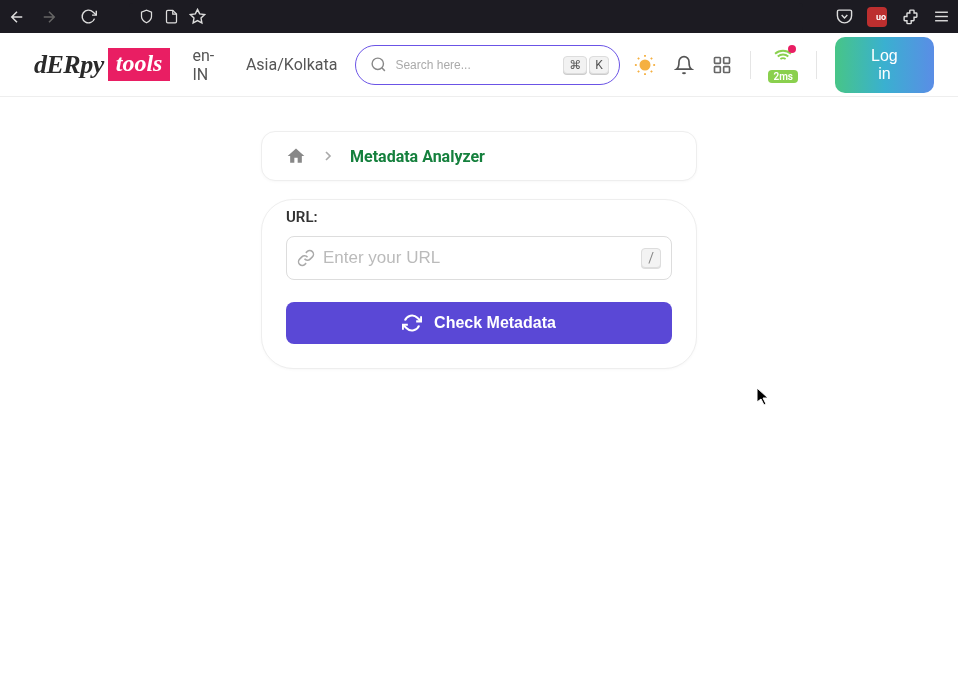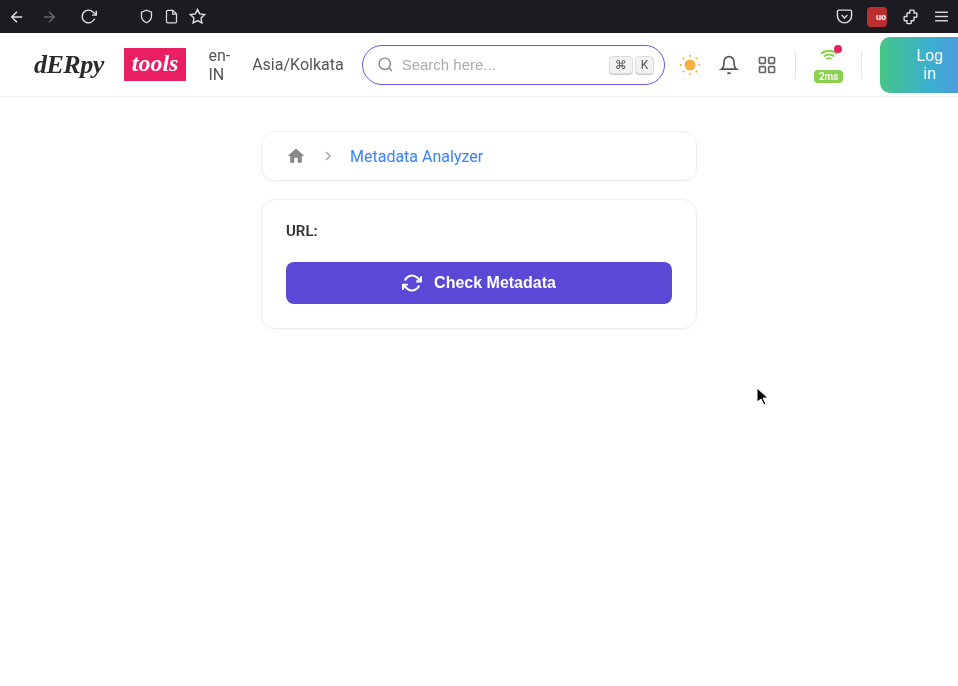--- a/index.html
+++ b/index.html
@@ -16,48 +16,48 @@
 .url-text { color: #ccc; font-size: 14px; flex: 1; }
 .url-text .bold { color: #fff; font-weight: 600; }
 .star-ico { color: #ddd; display: flex; cursor: pointer; }
 .chrome-right { display: flex; align-items: center; gap: 14px; }
 .chrome-icon { color: #ddd; width: 18px; height: 18px; display: flex; align-items: center; justify-content: center; cursor: pointer; }
 .ublock { background: #bc2f2f; color: #fff; width: 20px; height: 20px; border-radius: 4px; font-size: 9px; font-weight: 700; display: flex; align-items: center; justify-content: center; padding-left: 8px; }
 .burger { color: #ddd; display: flex; cursor: pointer; }
 
 
 .app-header { height: 64px; border-bottom: 1px solid #eee; display: flex; align-items: center; padding: 0 24px 0 34px; gap: 14px; background: #fff; }
-.logo { display: flex; align-items: center; gap: 20px; }
+.logo { display: flex; align-items: center; gap: 4px; }
 .logo-derpy { font-family: Georgia, serif; font-size: 26px; font-weight: 700; color: #2a2a2a; font-style: italic; letter-spacing: -0.5px; }
 .logo-tools { background: #e91e63; color: #fff; font-family: Georgia, serif; font-size: 24px; font-weight: 700; padding: 2px 8px 4px; border-radius: 0; font-style: italic; }
 .locale { color: #555; font-size: 16px; margin-left: 8px; }
 .search-pill { display: flex; align-items: center; border: 1.5px solid #6b54e6; border-radius: 22px; padding: 0 10px 0 14px; height: 40px; width: 310px; gap: 8px; margin-left: 4px; }
 .search-pill .sico { color: #888; display: flex; }
-.search-pill input { border: none; outline: none; flex: 1; font-size: 15px; color: #1d4ed8; background: transparent; }
+.search-pill input { border: none; outline: none; flex: 1; font-size: 12px; color: #1d4ed8; background: transparent; }
 .search-pill input::placeholder { color: #aaa; }
 .kbd-group { display: flex; gap: 2px; }
 .kbd { background: #f2f2f2; border: 1px solid #ddd; border-radius: 4px; padding: 1px 5px; font-size: 12px; color: #555; box-shadow: 0 1px 0 #ccc; }
 .header-right { display: flex; align-items: center; gap: 18px; margin-left: auto; }
 .hicon { width: 22px; height: 22px; display: flex; align-items: center; justify-content: center; cursor: pointer; color: #555; }
 .apps-ico { color: #666; }
 .latency { display: flex; flex-direction: column; align-items: center; position: relative; }
 .wifi-ico { color: #8ad04e; position: relative; }
 .pink-dot { width: 8px; height: 8px; background: #e91e63; border-radius: 50%; position: absolute; top: -2px; right: -2px; }
 .ms-badge { background: #8ad04e; color: #fff; font-size: 10px; padding: 1px 5px; border-radius: 4px; font-weight: 600; margin-top: 1px; }
 .vdiv { width: 1px; height: 28px; background: #e5e5e5; }
 .login-btn { background: linear-gradient(90deg, #47c587 0%, #3ab0d0 50%, #5a8de6 100%); color: #fff; border: none; border-radius: 10px; padding: 10px 34px; font-size: 16px; font-weight: 400; cursor: pointer; }
 
 
 .main { padding: 34px 0; display: flex; flex-direction: column; align-items: center; gap: 18px; }
 .card { background: #fff; border: 1px solid #eee; border-radius: 14px; width: 436px; box-shadow: 0 1px 3px rgba(0,0,0,0.03); }
 .breadcrumb { display: flex; align-items: center; gap: 14px; padding: 14px 24px; }
 .home-ico { color: #888; display: flex; cursor: pointer; }
 .chev-ico { color: #aaa; display: flex; }
-.crumb-text { font-size: 16px; font-weight: 400; color: #3b82f6; }
-.form-card { padding: 22px 24px 24px; }
+.crumb-text { font-size: 16px; font-weight: 700; color: #15803d; }
+.form-card { padding: 8px 24px 24px; border-radius: 32px; }
 .label { font-size: 15px; font-weight: 600; color: #333; margin-bottom: 10px; }
 .input-row { display: flex; align-items: center; border: 1px solid #ddd; border-radius: 8px; padding: 0 10px; height: 44px; gap: 8px; }
 .link-ico { color: #aaa; display: flex; }
 .input-row input { border: none; outline: none; flex: 1; font-size: 17px; color: #333; }
 .input-row input::placeholder { color: #bbb; }
 .slash-kbd { background: #f3f3f3; border: 1px solid #ddd; border-radius: 4px; padding: 1px 6px; font-size: 14px; color: #888; box-shadow: 0 1px 0 #ddd; }
 .help { font-size: 13px; color: #999; margin-top: 10px; line-height: 1.5; }
 .submit-btn { display: flex; align-items: center; justify-content: center; gap: 12px; width: 100%; background: #5a48d6; color: #fff; border: none; border-radius: 8px; height: 42px; font-size: 16px; font-weight: 600; cursor: pointer; margin-top: 22px; }
 .refresh-ico { display: flex; }
 
@@ -203,20 +203,30 @@
     <span class="chev-ico">
       <svg width="16" height="16" viewBox="0 0 24 24" fill="none" stroke="currentColor" stroke-width="2.5">
           <polyline points="9 18 15 12 9 6"></polyline>
         </svg>
     </span>
     <span class="crumb-text">Metadata Analyzer</span>
   </div>
 
   <div class="card form-card">
     <div class="label">URL:</div>
+    <div class="input-row">
+      <span class="link-ico">
+        <svg width="18" height="18" viewBox="0 0 24 24" fill="none" stroke="currentColor" stroke-width="2">
+            <path d="M10 13a5 5 0 0 0 7.54.54l3-3a5 5 0 0 0-7.07-7.07l-1.72 1.71"></path>
+            <path d="M14 11a5 5 0 0 0-7.54-.54l-3 3a5 5 0 0 0 7.07 7.07l1.71-1.71"></path>
+          </svg>
+      </span>
+      <input type="text" placeholder="Enter your URL" style="">
+      <span class="slash-kbd">/</span>
+    </div>
     <button class="submit-btn">
       <span class="refresh-ico">
         <svg width="20" height="20" viewBox="0 0 24 24" fill="none" stroke="currentColor" stroke-width="2.5">
             <polyline points="23 4 23 10 17 10"></polyline>
             <polyline points="1 20 1 14 7 14"></polyline>
             <path d="M3.51 9a9 9 0 0 1 14.85-3.36L23 10M1 14l4.64 4.36A9 9 0 0 0 20.49 15"></path>
           </svg>
       </span>
       <span>Check Metadata</span>
     </button>

